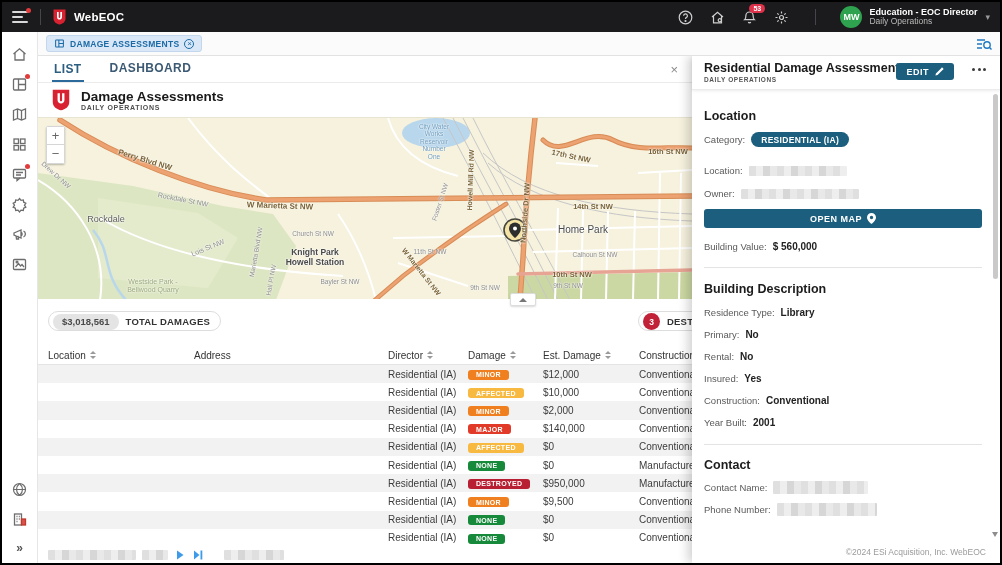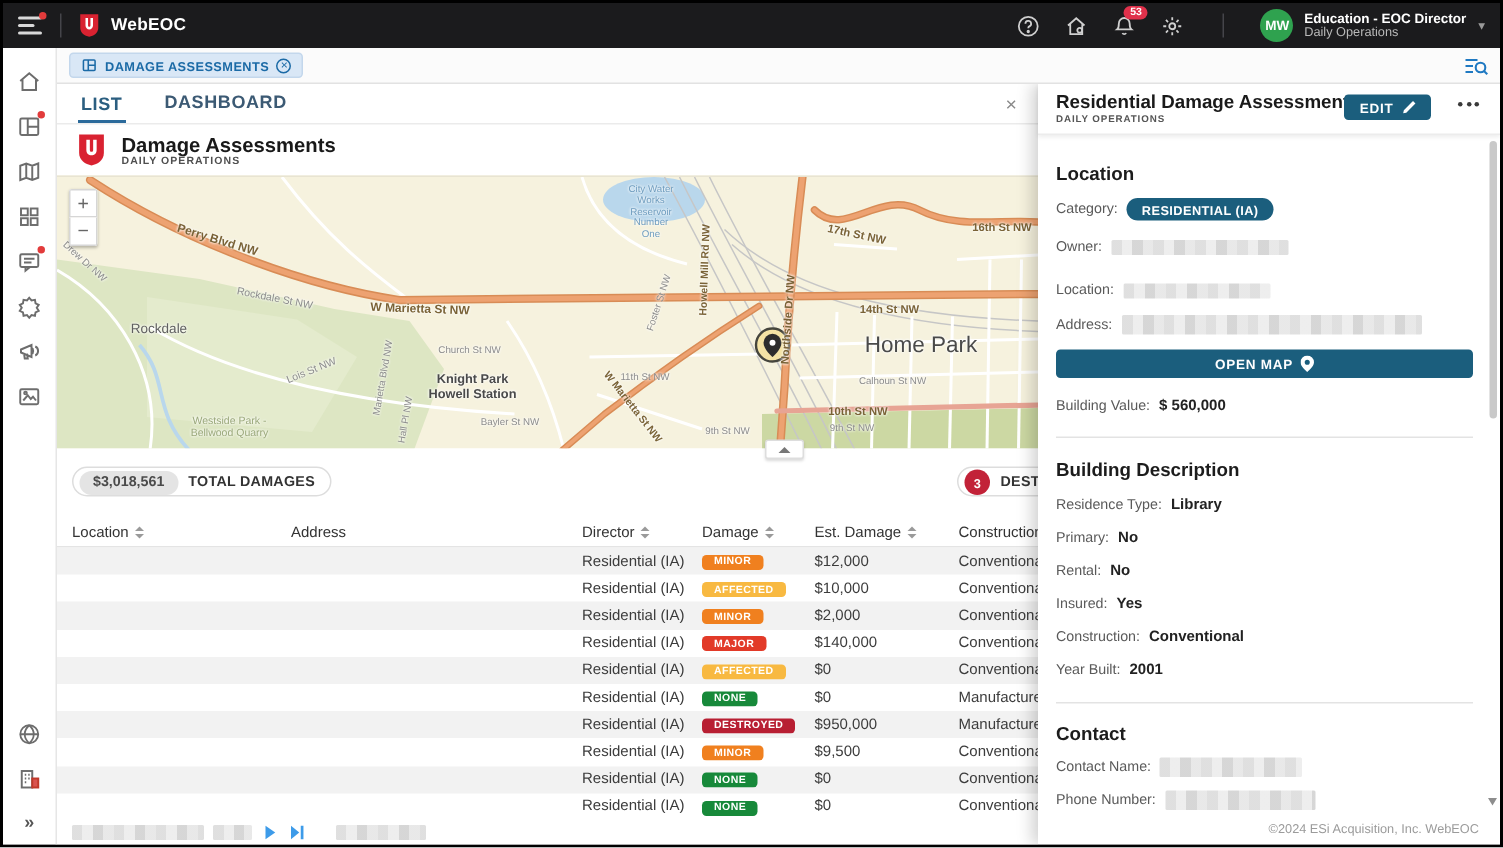--- a/index.html
+++ b/index.html
@@ -347,21 +347,21 @@
 Works
 Reservoir
 Number
 One</div>
             <div class="map-label" style="left: 433px; top: 62px; font-size: 7px; color: rgb(122, 99, 55); font-weight: 700; transform: translate(-50%, -50%) rotate(-88deg);">Howell Mill Rd NW</div>
             <div class="map-label" style="left: 402px; top: 84px; font-size: 6.5px; color: rgb(140, 140, 140); font-weight: 400; transform: translate(-50%, -50%) rotate(-72deg);">Foster St NW</div>
             <div class="map-label" style="left: 488px; top: 95px; font-size: 7.5px; color: rgb(122, 99, 55); font-weight: 700; transform: translate(-50%, -50%) rotate(-86deg);">Northside Dr NW</div>
             <div class="map-label" style="left: 533px; top: 39px; font-size: 7.5px; color: rgb(122, 99, 55); font-weight: 700; transform: translate(-50%, -50%) rotate(12deg);">17th St NW</div>
             <div class="map-label" style="left: 630px; top: 34px; font-size: 7.5px; color: rgb(122, 99, 55); font-weight: 700; transform: translate(-50%, -50%) rotate(0deg);">16th St NW</div>
             <div class="map-label" style="left: 555px; top: 89px; font-size: 7.5px; color: rgb(122, 99, 55); font-weight: 700; transform: translate(-50%, -50%) rotate(0deg);">14th St NW</div>
-            <div class="map-label" style="left: 545px; top: 112px; font-size: 15px; color: rgb(74, 74, 74); font-weight: 400; transform: translate(-50%, -50%) rotate(0deg); margin-left: 31px;">Home Park</div>
+            <div class="map-label" style="left: 545px; top: 112px; font-size: 10px; color: rgb(74, 74, 74); font-weight: 400; transform: translate(-50%, -50%) rotate(0deg);">Home Park</div>
             <div class="map-label" style="left: 557px; top: 137px; font-size: 6.5px; color: rgb(140, 140, 140); font-weight: 400; transform: translate(-50%, -50%) rotate(0deg);">Calhoun St NW</div>
             <div class="map-label" style="left: 392px; top: 134px; font-size: 6.5px; color: rgb(140, 140, 140); font-weight: 400; transform: translate(-50%, -50%) rotate(0deg);">11th St NW</div>
             <div class="map-label" style="left: 383px; top: 154px; font-size: 7px; color: rgb(122, 99, 55); font-weight: 700; transform: translate(-50%, -50%) rotate(52deg);">W Marietta St NW</div>
             <div class="map-label" style="left: 534px; top: 157px; font-size: 7.5px; color: rgb(122, 99, 55); font-weight: 700; transform: translate(-50%, -50%) rotate(0deg);">10th St NW</div>
             <div class="map-label" style="left: 447px; top: 170px; font-size: 6.5px; color: rgb(140, 140, 140); font-weight: 400; transform: translate(-50%, -50%) rotate(0deg);">9th St NW</div>
             <div class="map-label" style="left: 530px; top: 168px; font-size: 6.5px; color: rgb(140, 140, 140); font-weight: 400; transform: translate(-50%, -50%) rotate(0deg);">9th St NW</div>
           </div>
         <div class="zoomctl">
           <div class="zbtn">+</div>
           <div class="zbtn">−</div>
@@ -537,31 +537,27 @@
           </div>
       </div>
 
       <div class="panel-body">
         <div class="sec-h" style="margin-top:19px">Location</div>
 
         <div class="fieldline" style="margin-top:9px">
           <span>Category:</span>
           <span class="cat-badge">RESIDENTIAL (IA)</span>
         </div>
+        <div class="fieldline" style="margin-top:18px">
+          <span>Location:</span>
+          <span class="px" style="width:98px"></span>
+        </div>
         <div class="fieldline" style="margin-top:12px">
           <span>Owner:</span>
           <span class="px" style="width:118px"></span>
-        </div>
-        <div class="fieldline" style="margin-top:18px">
-          <span>Location:</span>
-          <span class="px" style="width:98px"></span>
-        </div>
-        <div class="fieldline" style="margin-top:11px">
-          <span>Address:</span>
-          <span class="px" style="width:200px;height:13px"></span>
         </div>
         <button class="openmap-btn">
           <span>OPEN MAP</span>
           <svg viewBox="0 0 9 11" fill="#fff">
               <path d="M4.5,0 a4.5,4.5 0 0 1 4.5,4.5 C9,7.5 4.5,11 4.5,11 S0,7.5 0,4.5 A4.5,4.5 0 0 1 4.5,0 z M4.5,2.8 a1.7,1.7 0 1 0 0,3.4 a1.7,1.7 0 0 0 0,-3.4 z"></path>
             </svg>
         </button>
         <div class="fieldline" style="margin-top:13px">
           <span>Building Value:</span>
           <b>$ 560,000</b>

